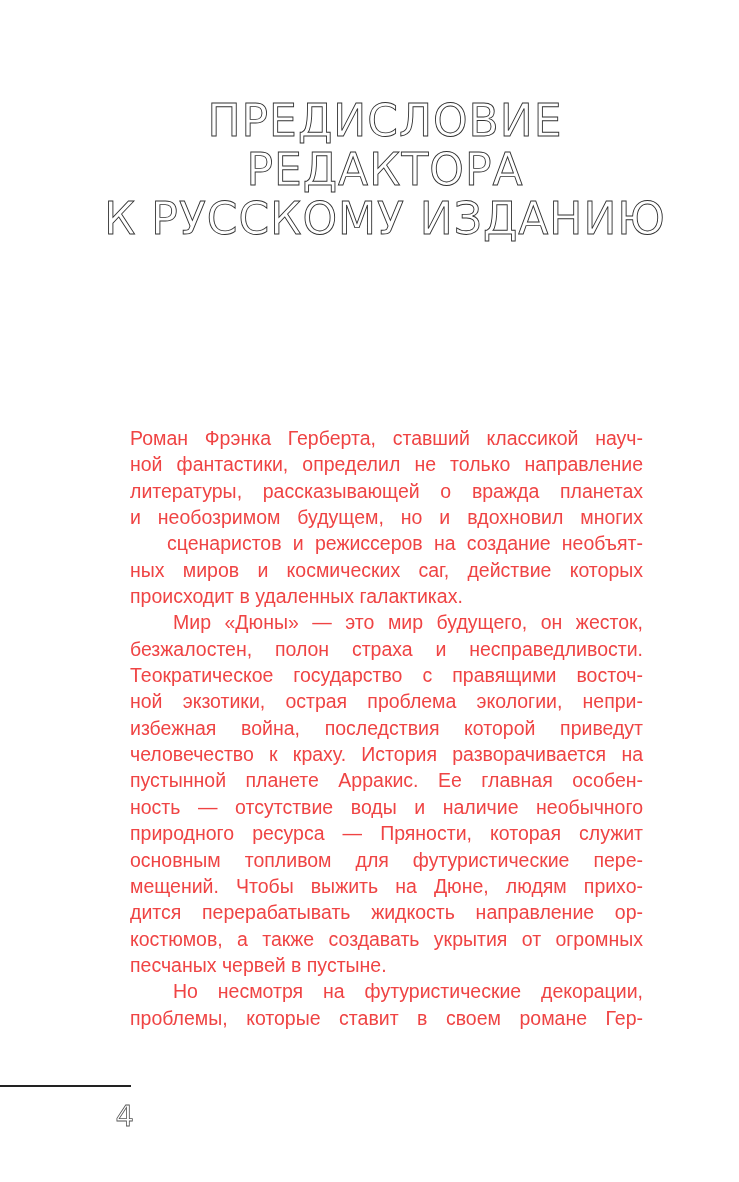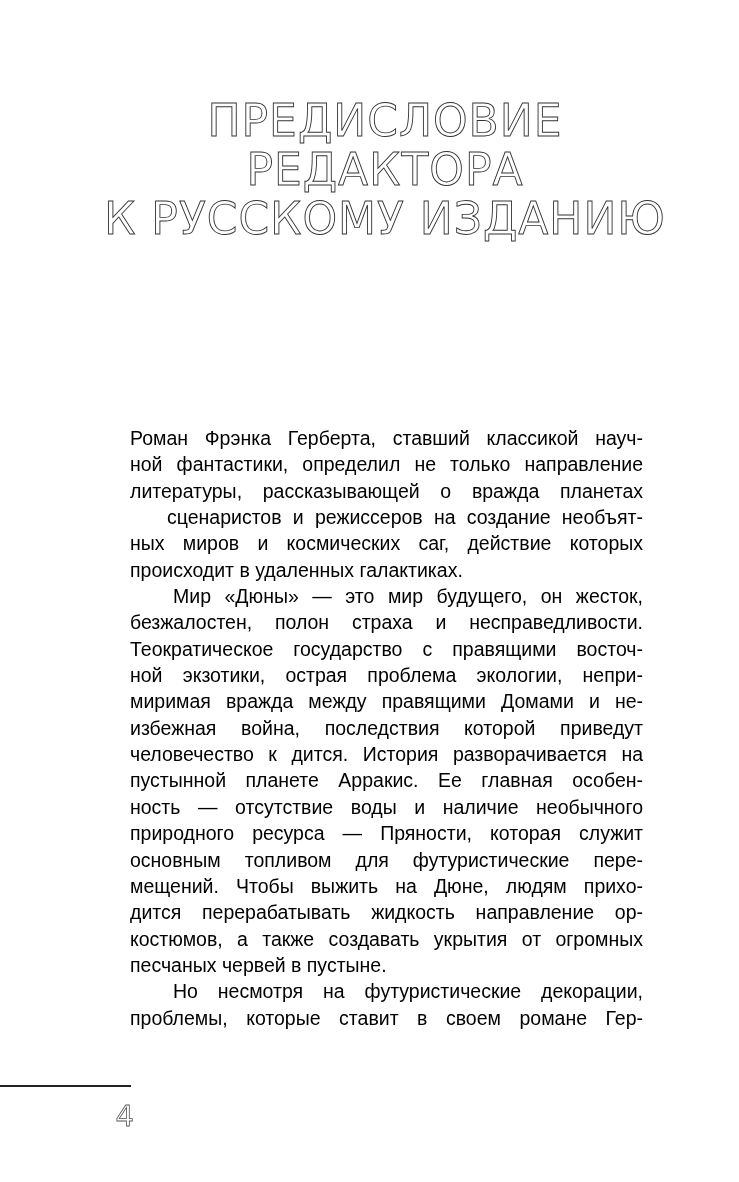--- a/index.html
+++ b/index.html
@@ -45,21 +45,21 @@
     }
     .body-text {
       position: absolute;
       left: 130px;
       top: 425px;
       width: 513px;
       margin: 0;
       font-family: "Liberation Sans", sans-serif;
       font-size: 19.5px;
       line-height: 26.35px;
-      color: #000000;
+      color: #ef4444;
     }
     .ln {
       display: block;
       height: 26.35px;
       white-space: nowrap;
       text-align: justify;
       text-align-last: justify;
       overflow: visible;
     }
     .ln.last {
@@ -99,31 +99,31 @@
     <span class="tl">ПРЕДИСЛОВИЕ</span>
     <span class="tl">РЕДАКТОРА</span>
     <span class="tl">К РУССКОМУ ИЗДАНИЮ</span>
   </h1>
 
   <div class="body-text">
 
     <span class="ln" style="white-space: normal; text-align-last: justify;">Роман Фрэнка Герберта, ставший классикой науч-</span>
     <span class="ln" style="white-space: normal; text-align-last: justify;">ной фантастики, определил не только направление</span>
     <span class="ln" style="white-space: normal; text-align-last: justify;">литературы, рассказывающей о вражда планетах</span>
+    <span class="ln" style="white-space: normal; text-align-last: justify;">и необозримом будущем, но и вдохновил многих</span>
     <span class="ln" style="white-space: normal; text-align-last: justify; margin-left: 37px;">сценаристов и режиссеров на создание необъят-</span>
     <span class="ln" style="white-space: normal; text-align-last: justify;">ных миров и космических саг, действие которых</span>
     <span class="ln last">происходит в удаленных галактиках.</span>
 
     <span class="ln indent" style="white-space: normal; text-align-last: justify;">Мир «Дюны» — это мир будущего, он жесток,</span>
     <span class="ln" style="white-space: normal; text-align-last: justify;">безжалостен, полон страха и несправедливости.</span>
     <span class="ln" style="white-space: normal; text-align-last: justify;">Теократическое государство с правящими восточ-</span>
     <span class="ln" style="white-space: normal; text-align-last: justify;">ной экзотики, острая проблема экологии, непри-</span>
-    <span class="ln" style="white-space: normal; text-align-last: justify;">миримая вражда между правящими Домами и не-</span>
     <span class="ln" style="white-space: normal; text-align-last: justify;">избежная война, последствия которой приведут</span>
-    <span class="ln" style="white-space: normal; text-align-last: justify;">человечество к дится. История разворачивается на</span>
+    <span class="ln" style="white-space: normal; text-align-last: justify;">человечество к краху. История разворачивается на</span>
     <span class="ln" style="white-space: normal; text-align-last: justify;">пустынной планете Арракис. Ее главная особен-</span>
     <span class="ln" style="white-space: normal; text-align-last: justify;">ность — отсутствие воды и наличие необычного</span>
     <span class="ln" style="white-space: normal; text-align-last: justify;">природного ресурса — Пряности, которая служит</span>
     <span class="ln" style="white-space: normal; text-align-last: justify;">основным топливом для футуристические пере-</span>
     <span class="ln" style="white-space: normal; text-align-last: justify;">мещений. Чтобы выжить на Дюне, людям прихо-</span>
     <span class="ln" style="white-space: normal; text-align-last: justify;">дится перерабатывать жидкость направление ор-</span>
     <span class="ln" style="white-space: normal; text-align-last: justify;">костюмов, а также создавать укрытия от огромных</span>
     <span class="ln last">песчаных червей в пустыне.</span>
 
     <span class="ln indent" style="white-space: normal; text-align-last: justify;">Но несмотря на футуристические декорации,</span>

